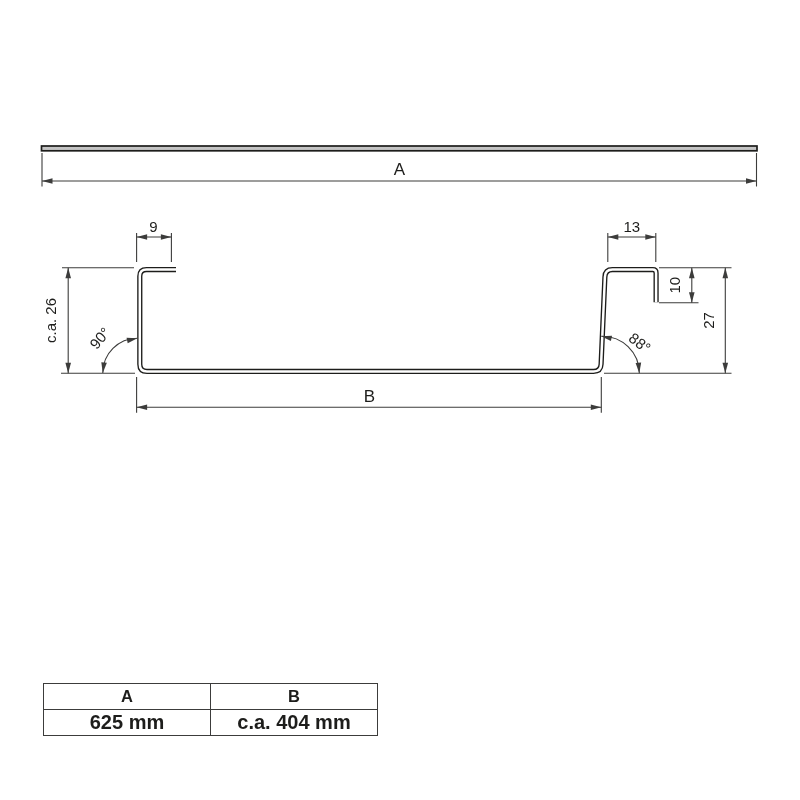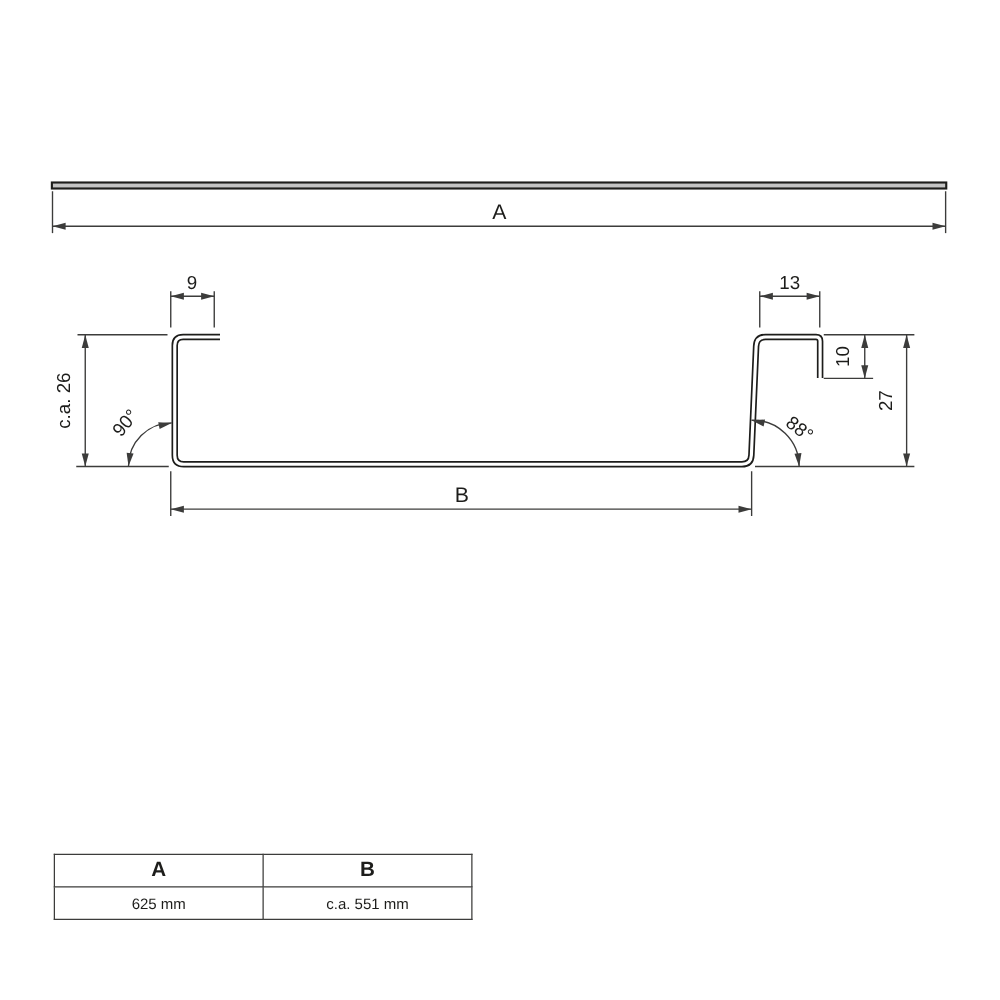--- a/index.html
+++ b/index.html
@@ -42,21 +42,21 @@
     color: var(--line);
   }
   .dim-table th, .dim-table td {
     border: 1.6px solid var(--dim);
     width: 167px;
     height: 26px;
     text-align: center;
     vertical-align: middle;
   }
   .dim-table th { font-size: 16.5px; font-weight: bold; }
-  .dim-table td { font-size: 12px; font-weight: normal; }
+  .dim-table td { font-size: 20px; font-weight: bold; }
 </style>
 </head>
 <body>
 
 <div class="canvas">
 
   <svg class="drawing-svg" width="800" height="800" viewBox="0 0 800 800">
     <defs>
       <path id="arr" d="M 0 0 L 10.5 2.8 L 10.5 -2.8 Z"></path>
     </defs>
@@ -149,18 +149,18 @@
   </svg>
 
   <table class="dim-table">
     <tbody>
       <tr>
         <th>A</th>
         <th>B</th>
       </tr>
       <tr>
         <td>625 mm</td>
-        <td>c.a. 551 mm</td>
+        <td>c.a. 404 mm</td>
       </tr>
     </tbody>
   </table>
 
 </div>
 
 </body></html>

